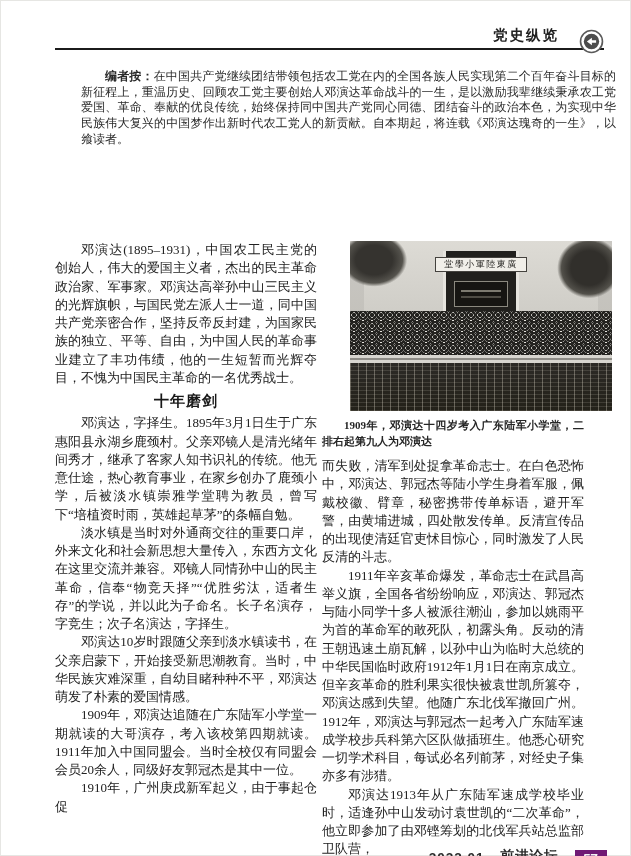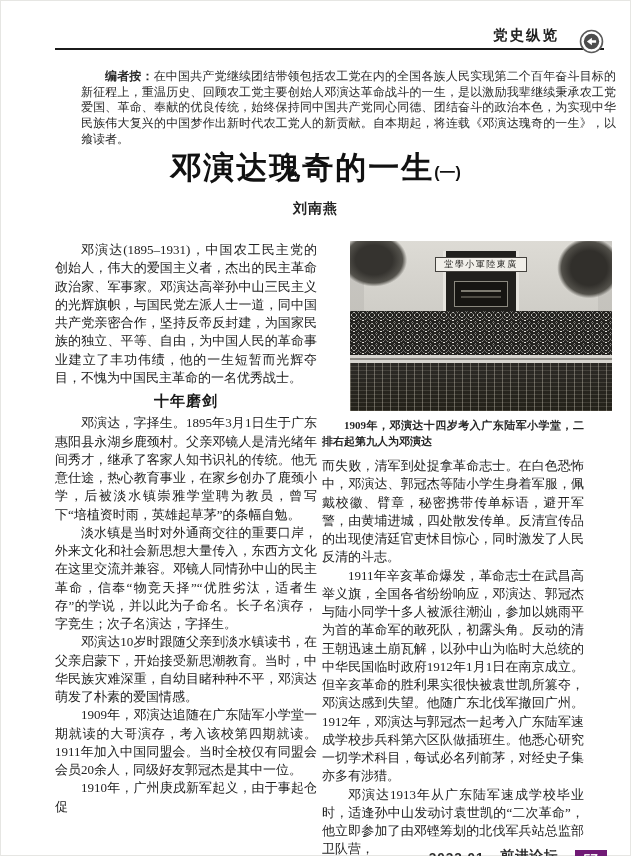--- a/index.html
+++ b/index.html
@@ -140,24 +140,20 @@
       <circle cx="13" cy="13" r="11.4" fill="#ffffff" stroke="#5a5a5a" stroke-width="1.7"></circle>
       <circle cx="13" cy="13" r="8" fill="#4c4c4c"></circle>
       <path d="M8.2 13 L13.4 9.2 L13.4 11.6 L17.8 11.6 L17.8 14.4 L13.4 14.4 L13.4 16.8 Z" fill="#ffffff"></path>
     </svg>
   </div>
 
   <div class="editors-note">
     <p><span class="note-label">编者按：</span><span>在中国共产党继续团结带领包括农工党在内的全国各族人民实现第二个百年奋斗目标的新征程上，重温历史、回顾农工党主要创始人邓演达革命战斗的一生，是以激励我辈继续秉承农工党爱国、革命、奉献的优良传统，始终保持同中国共产党同心同德、团结奋斗的政治本色，为实现中华民族伟大复兴的中国梦作出新时代农工党人的新贡献。自本期起，将连载《邓演达瑰奇的一生》，以飨读者。</span></p>
   </div>
 
-  <div class="title-block">
-    <h1 class="article-title"><span>邓演达瑰奇的一生</span><span class="title-part">(一)</span></h1>
-    <div class="article-author">刘南燕</div>
-  </div>
 
   <div class="columns">
 
     <div class="col">
       <p>邓演达(1895–1931)，中国农工民主党的创始人，伟大的爱国主义者，杰出的民主革命政治家、军事家。邓演达高举孙中山三民主义的光辉旗帜，与国民党左派人士一道，同中国共产党亲密合作，坚持反帝反封建，为国家民族的独立、平等、自由，为中国人民的革命事业建立了丰功伟绩，他的一生短暂而光辉夺目，不愧为中国民主革命的一名优秀战士。</p>
       <div class="section-heading">十年磨剑</div>
       <p>邓演达，字择生。1895年3月1日生于广东惠阳县永湖乡鹿颈村。父亲邓镜人是清光绪年间秀才，继承了客家人知书识礼的传统。他无意仕途，热心教育事业，在家乡创办了鹿颈小学，后被淡水镇崇雅学堂聘为教员，曾写下“培植资时雨，英雄起草茅”的条幅自勉。</p>
       <p>淡水镇是当时对外通商交往的重要口岸，外来文化和社会新思想大量传入，东西方文化在这里交流并兼容。邓镜人同情孙中山的民主革命，信奉“物竞天择”“优胜劣汰，适者生存”的学说，并以此为子命名。长子名演存，字竞生；次子名演达，字择生。</p>
       <p>邓演达10岁时跟随父亲到淡水镇读书，在父亲启蒙下，开始接受新思潮教育。当时，中华民族灾难深重，自幼目睹种种不平，邓演达萌发了朴素的爱国情感。</p>
       <p>1909年，邓演达追随在广东陆军小学堂一期就读的大哥演存，考入该校第四期就读。1911年加入中国同盟会。当时全校仅有同盟会会员20余人，同级好友郭冠杰是其中一位。</p>

